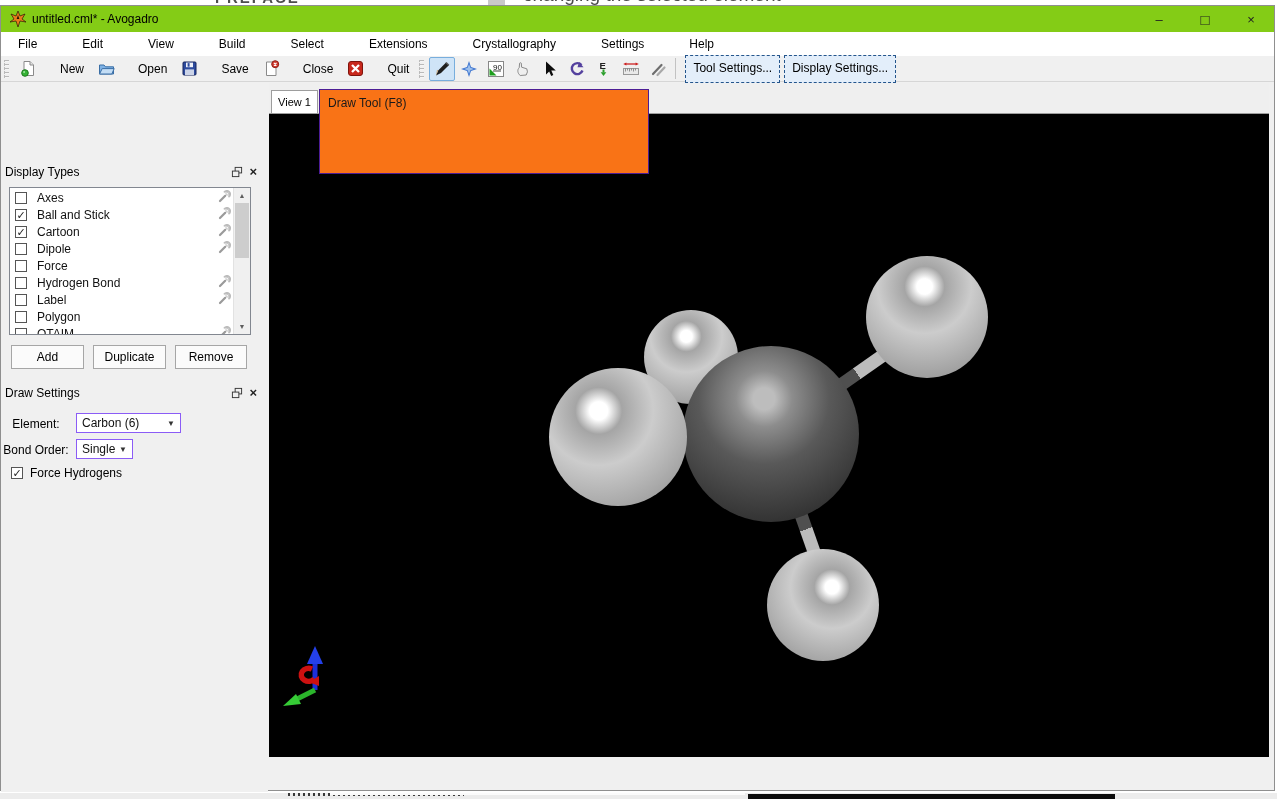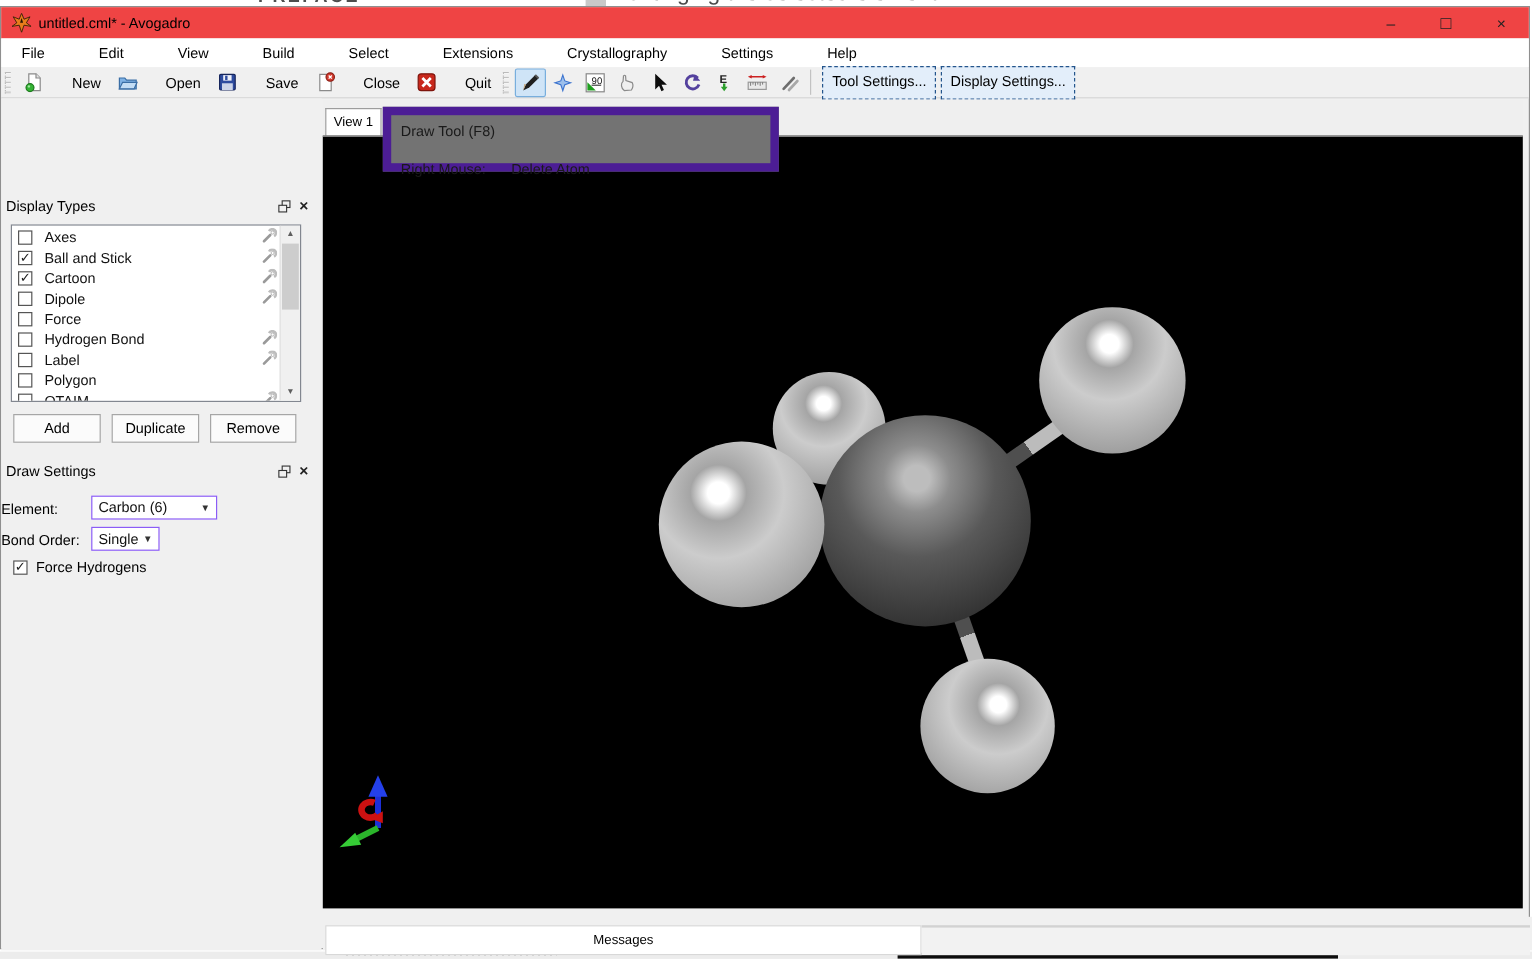--- a/index.html
+++ b/index.html
@@ -14,21 +14,21 @@
   .bg-scrollbit{position:absolute;left:488px;top:0;width:17px;height:5px;background:#c9c9c9;}
   .bg-bottom{position:absolute;left:0;top:793px;width:1277px;height:6px;background:#ececec;overflow:hidden;}
   .bg-bottom .texttops{position:absolute;left:288px;top:0;width:176px;height:3px;
       background:repeating-linear-gradient(90deg,#3a3a3a 0 2px,transparent 2px 5px);}
   .bg-bottom .whiteseg{position:absolute;left:330px;top:0;width:415px;height:2px;background:#fbfbfb;}
   .bg-bottom .blackbar{position:absolute;left:748px;top:1px;width:367px;height:5px;background:#0d0d0d;}
 
   
   .appwin{position:absolute;left:0;top:5px;width:1275px;height:786px;background:#f0f0f0;
           border:1px solid #8f8f8f;box-sizing:border-box;}
-  .titlebar{position:absolute;left:0;top:0;width:1273px;height:26px;background:#ef4444;display:flex;align-items:center;}
+  .titlebar{position:absolute;left:0;top:0;width:1273px;height:26px;background:#84cc16;display:flex;align-items:center;}
   .titlebar .applogo{width:16px;height:16px;margin:0 6px 0 9px;flex:none;}
   .title-text{font-size:12px;color:#000;}
   .wincontrols{position:absolute;right:0;top:0;height:26px;display:flex;}
   .winbtn{width:46px;height:26px;display:flex;align-items:center;justify-content:center;color:#222;font-size:13px;}
   .winbtn.max{font-size:15px;}
 
   .menubar{position:absolute;left:0;top:26px;width:1273px;height:24px;background:#fff;display:flex;align-items:center;padding-left:8px;box-sizing:border-box;gap:27px;}
   .menu-item{padding:4px 9px;color:#000;}
 
   .toolbar{position:absolute;left:0;top:50px;width:1273px;height:26px;background:#f0f0f0;
@@ -63,21 +63,21 @@
   .vs-down{bottom:0;}
   .vs-thumb{position:absolute;left:1px;top:15px;width:14px;height:55px;background:#cdcdcd;}
 
   .dock-btn{position:absolute;height:24px;background:#fbfbfb;border:1px solid #a6a6a6;box-sizing:border-box;
             display:flex;align-items:center;justify-content:center;color:#000;}
   .btn-add{left:10px;top:263px;width:73px;}
   .btn-dup{left:92px;top:263px;width:73px;}
   .btn-rem{left:174px;top:263px;width:72px;}
 
   .ds-header{top:301px;}
-  .ds-label{position:absolute;width:70px;text-align:left;color:#000;}
+  .ds-label{position:absolute;width:70px;text-align:center;color:#000;}
   .lbl-element{left:0;top:335px;}
   .lbl-bond{left:0;top:361px;}
   .combo{position:absolute;height:20px;background:#fff;border:1px solid #8b5cf6;box-sizing:border-box;
          display:flex;align-items:center;}
   .combo .combo-text{margin-left:5px;white-space:nowrap;}
   .combo .combo-arrow{margin-left:auto;margin-right:5px;font-size:8px;color:#333;}
   .combo-element{left:75px;top:331px;width:105px;}
   .combo-bond{left:75px;top:357px;width:57px;}
   .adjust-row{position:absolute;left:10px;top:384px;display:flex;align-items:center;}
   .adjust-row .cb{margin-left:0;}
@@ -86,21 +86,21 @@
   
   .tabstrip{position:absolute;left:268px;top:77px;width:1000px;height:30px;background:#efefef;}
   .view-tab{position:absolute;left:270px;top:84px;width:47px;height:23px;background:#fff;
             border:1px solid #9d9d9d;border-bottom:none;box-sizing:border-box;
             display:flex;align-items:center;justify-content:center;font-size:11px;color:#000;text-align:center;}
   .glview{position:absolute;left:268px;top:107px;width:1000px;height:643px;background:#000;border-top:1px solid #9e9e9e;overflow:hidden;}
   .atom{position:absolute;border-radius:50%;}
   .bond{position:absolute;}
   .axis-widget{position:absolute;left:10px;bottom:35px;}
 
-  .tooltip{position:absolute;left:318px;top:83px;width:330px;height:54px;background:#737373;border:7px solid #4c1d95;
+  .tooltip{position:absolute;left:318px;top:83px;width:330px;height:85px;background:#f97316;border:1px solid #4c1d95;
            box-sizing:border-box;z-index:60;color:#1a1a1a;}
   .tt-title{position:absolute;left:8px;top:6px;}
   .tt-rows{position:absolute;left:8px;top:37px;right:4px;}
   .tt-row{display:flex;height:15px;align-items:center;}
   .tt-k{width:92px;flex:none;}
   .tt-v{white-space:nowrap;}
 
   
   .msg-strip{position:absolute;left:268px;top:758px;width:1008px;height:28px;background:#f0f0f0;}
   .msg-tab{position:absolute;left:2px;top:7px;width:497px;height:25px;background:#fff;border:1px solid #d8d8d8;
@@ -417,26 +417,18 @@
         <div class="atom" style="left: 375px; top: 196px; width: 94px; height: 94px; z-index: 1; background: radial-gradient(circle at 45% 28%, rgb(255, 255, 255) 0%, rgb(255, 255, 255) 7%, rgb(165, 165, 165) 18%, rgb(204, 204, 204) 42%, rgb(144, 144, 144) 95%);"></div>
         <div class="atom" style="left: 414px; top: 232px; width: 176px; height: 176px; z-index: 3; background: radial-gradient(circle at 46% 30%, rgb(189, 189, 189) 0%, rgb(189, 189, 189) 7%, rgb(141, 141, 141) 18%, rgb(89, 89, 89) 42%, rgb(35, 35, 35) 95%);"></div>
         <div class="atom" style="left: 280px; top: 254px; width: 138px; height: 138px; z-index: 4; background: radial-gradient(circle at 36% 31%, rgb(255, 255, 255) 0%, rgb(255, 255, 255) 7%, rgb(165, 165, 165) 18%, rgb(204, 204, 204) 42%, rgb(144, 144, 144) 95%);"></div>
         <div class="atom" style="left: 597px; top: 142px; width: 122px; height: 122px; z-index: 4; background: radial-gradient(circle at 48% 25%, rgb(255, 255, 255) 0%, rgb(255, 255, 255) 7%, rgb(165, 165, 165) 18%, rgb(204, 204, 204) 42%, rgb(144, 144, 144) 95%);"></div>
         <div class="atom" style="left: 498px; top: 435px; width: 112px; height: 112px; z-index: 4; background: radial-gradient(circle at 58% 34%, rgb(255, 255, 255) 0%, rgb(255, 255, 255) 7%, rgb(165, 165, 165) 18%, rgb(204, 204, 204) 42%, rgb(144, 144, 144) 95%);"></div>
       </div>
 
     <div class="tooltip">
       <div class="tt-title">Draw Tool (F8)</div>
       <div class="tt-rows" id="tt-rows">
-          <div class="tt-row">
-            <span class="tt-k">Right Mouse:</span>
-            <span class="tt-v">Delete Atom</span>
-          </div>
         </div>
     </div>
 
-    <div class="msg-strip">
-      <div class="msg-tab">Messages</div>
-      <div class="msg-rest"></div>
-    </div>
 
   </div>
 </div>
 
 </body></html>

